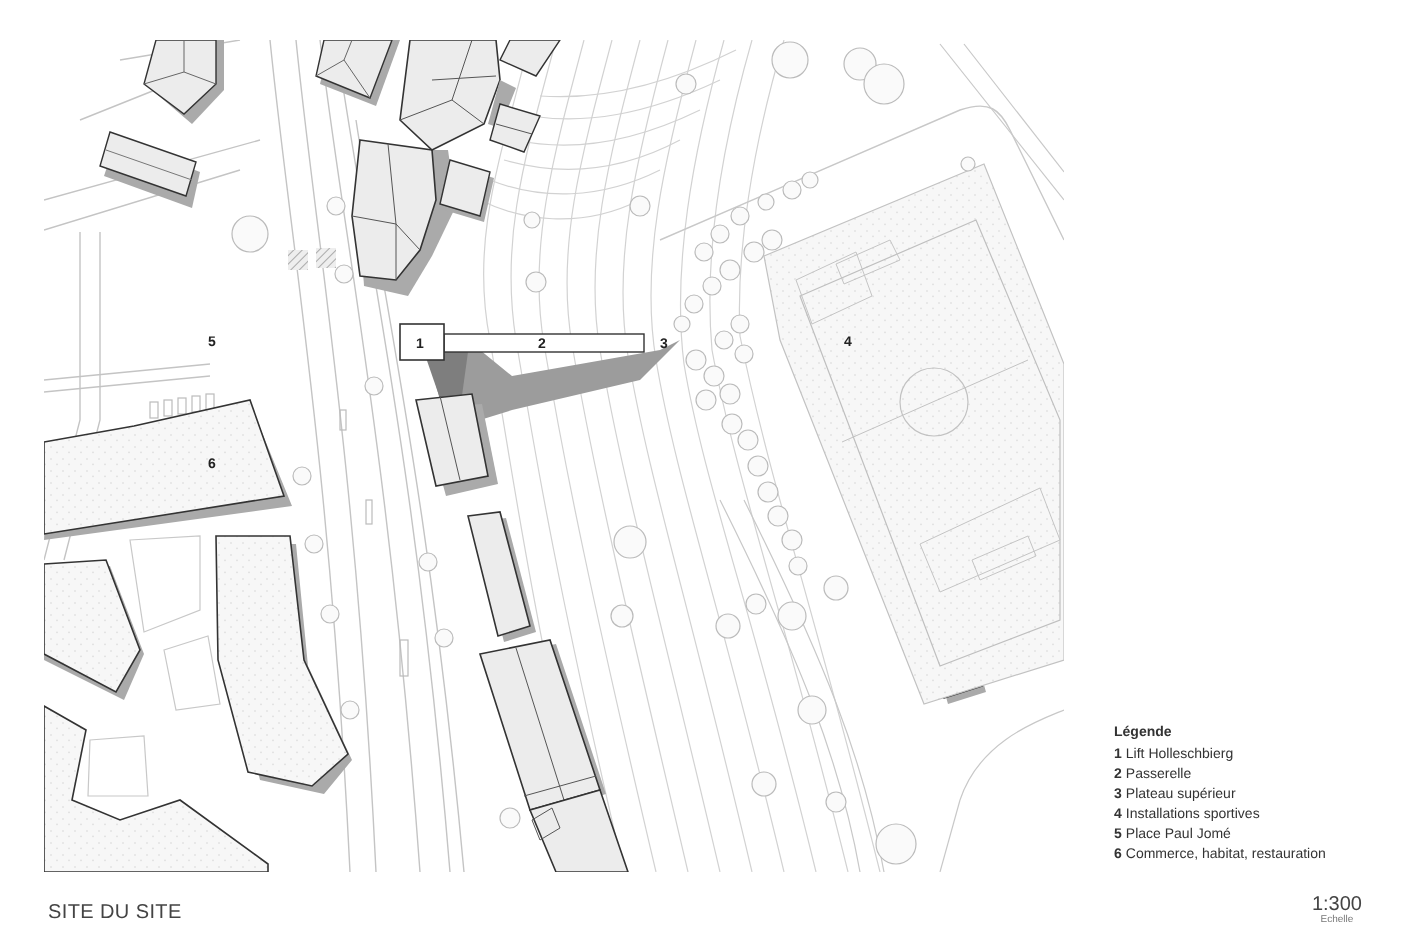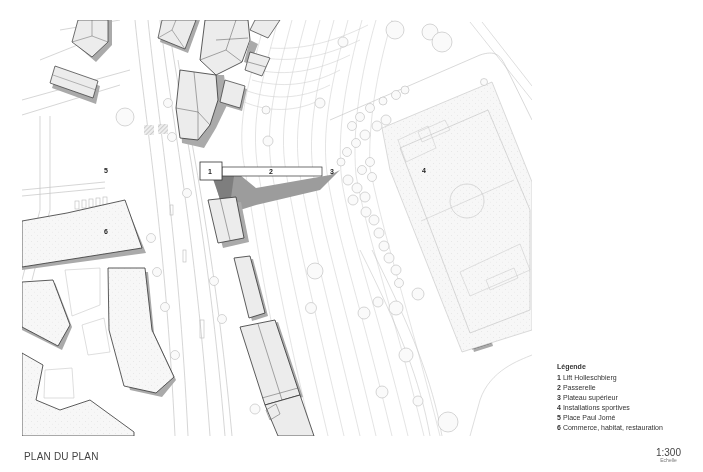--- a/index.html
+++ b/index.html
@@ -232,18 +232,18 @@
 <div class="legend">
   <div class="legend-title">Légende</div>
   <div class="legend-item"><b>1</b><span>Lift Holleschbierg</span></div>
   <div class="legend-item"><b>2</b><span>Passerelle</span></div>
   <div class="legend-item"><b>3</b><span>Plateau supérieur</span></div>
   <div class="legend-item"><b>4</b><span>Installations sportives</span></div>
   <div class="legend-item"><b>5</b><span>Place Paul Jomé</span></div>
   <div class="legend-item"><b>6</b><span>Commerce, habitat, restauration</span></div>
 </div>
 
-<div class="plan-title">PLAN DU PLAN</div>
+<div class="plan-title">SITE DU SITE</div>
 
 <div class="scale">
   <span class="scale-value">1:300</span>
   <span class="scale-label">Echelle</span>
 </div>
 
 </body></html>

